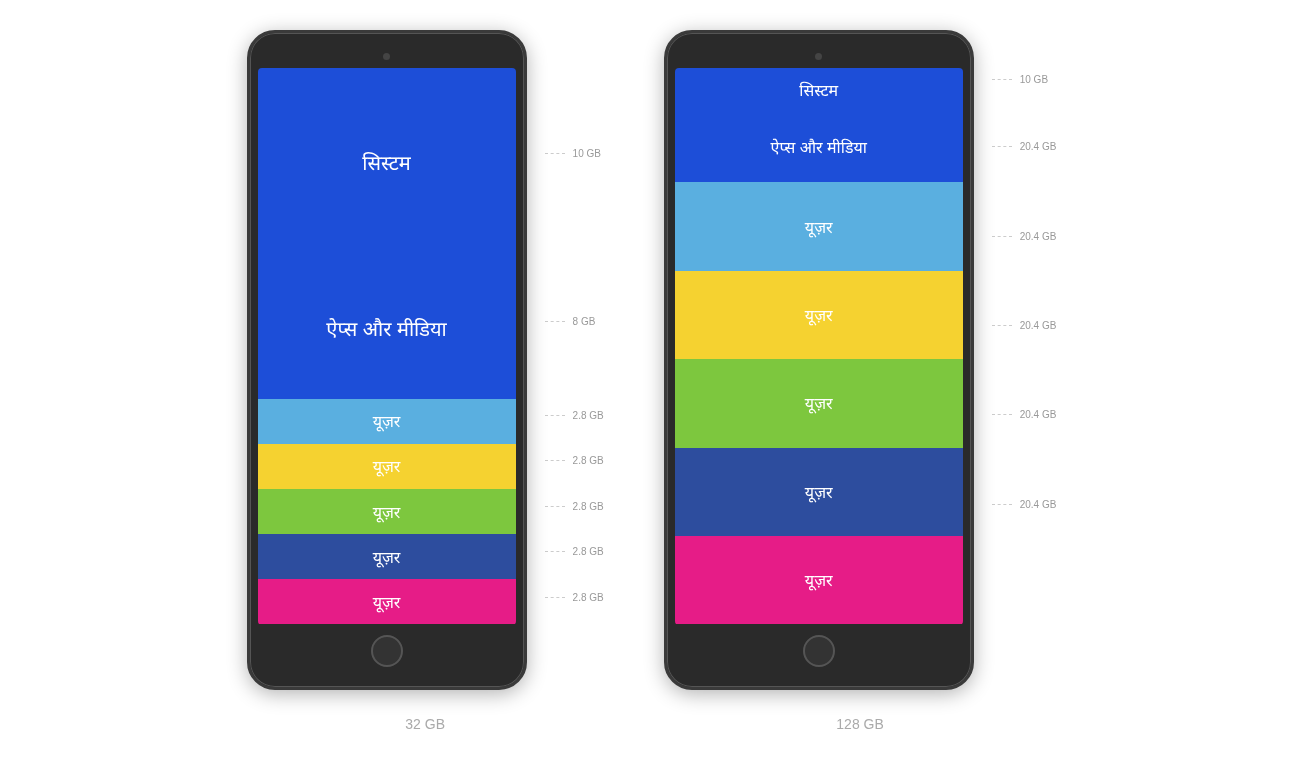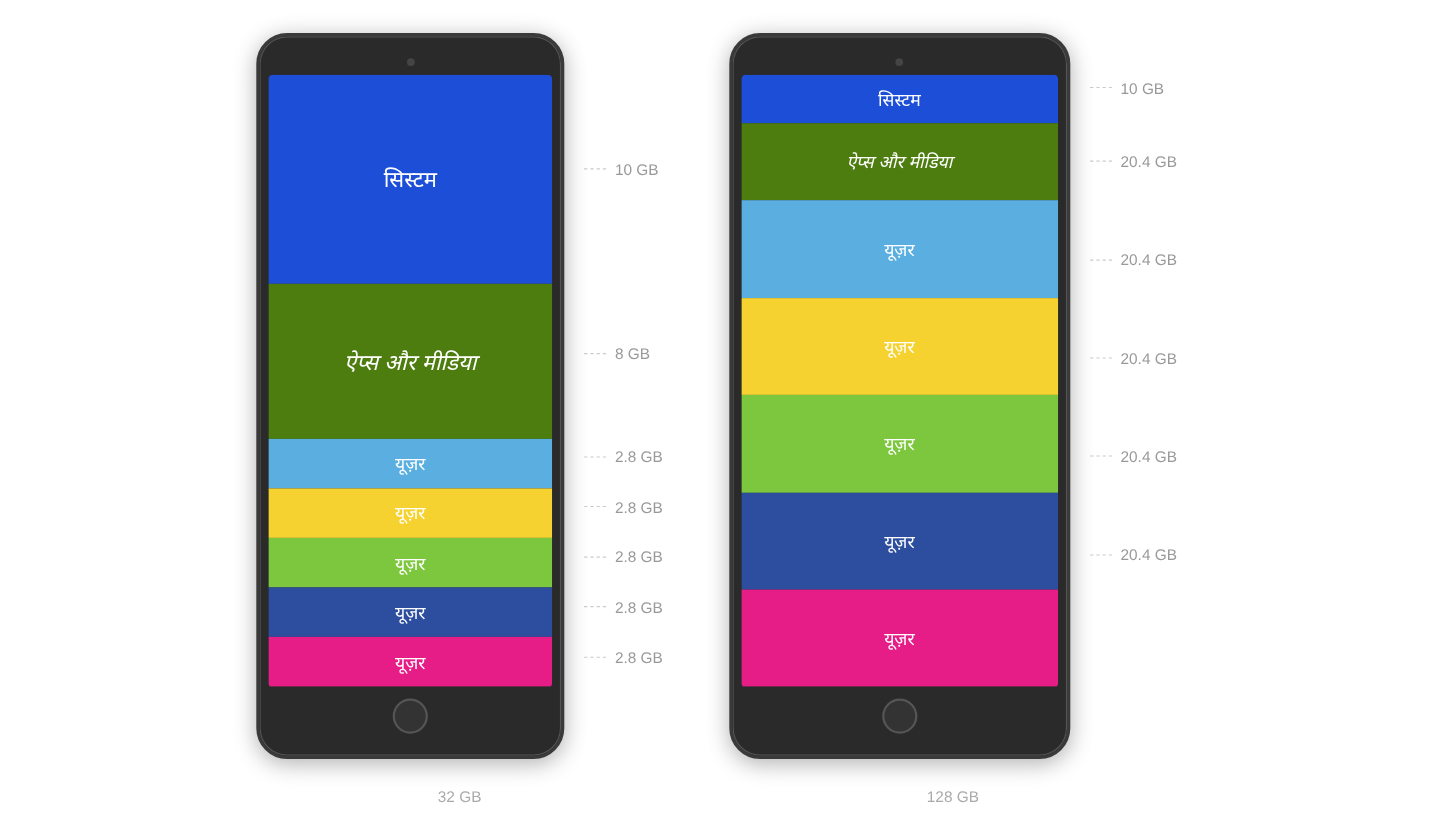--- a/index.html
+++ b/index.html
@@ -106,41 +106,41 @@
       justify-content: flex-start;
       padding-top: 28px; 
       height: 660px;
     }
 
     .label-item {
       display: flex;
       align-items: center;
       gap: 8px;
       color: #999;
-      font-size: 14px;
+      font-size: 10px;
       font-weight: 400;
     }
 
     .label-item .dash-line {
       width: 20px;
       height: 1px;
       border-top: 1.5px dashed #ccc;
     }
 
     .caption {
       font-size: 14px;
       color: #aaa;
       font-weight: 400;
       margin-top: 8px;
       text-align: center;
     }
 
     
     .color-red    { background: #1d4ed8; }
-    .color-orange { background: #4d7c0f; font-style: italic; }
+    .color-orange { background: #1d4ed8; }
     .color-blue   { background: #5aafe0; }
     .color-yellow { background: #f5d230; }
     .color-green  { background: #7dc73e; }
     .color-navy   { background: #2d4d9e; }
     .color-pink   { background: #e61c87; }
   </style>
 </head>
 <body>
 
 <div class="main-container">

